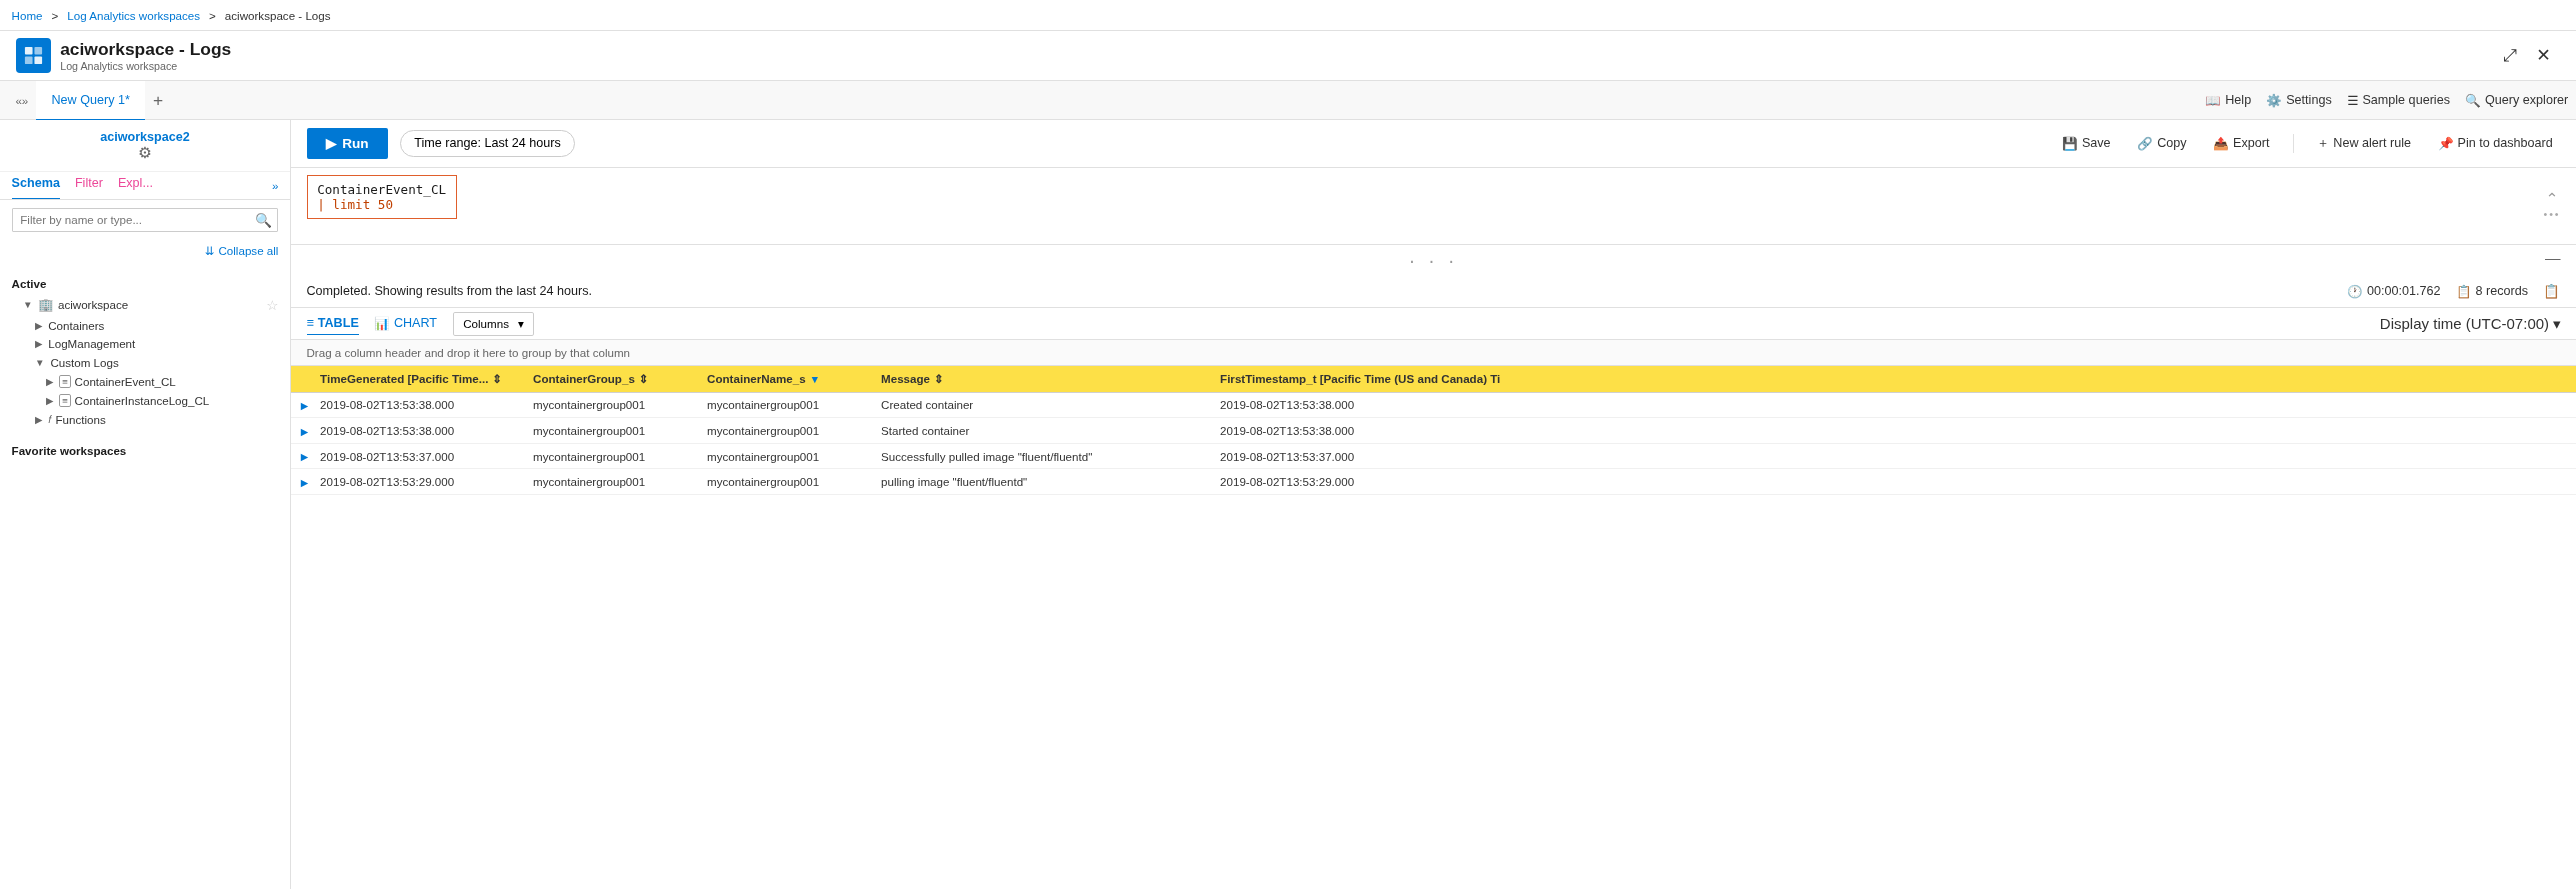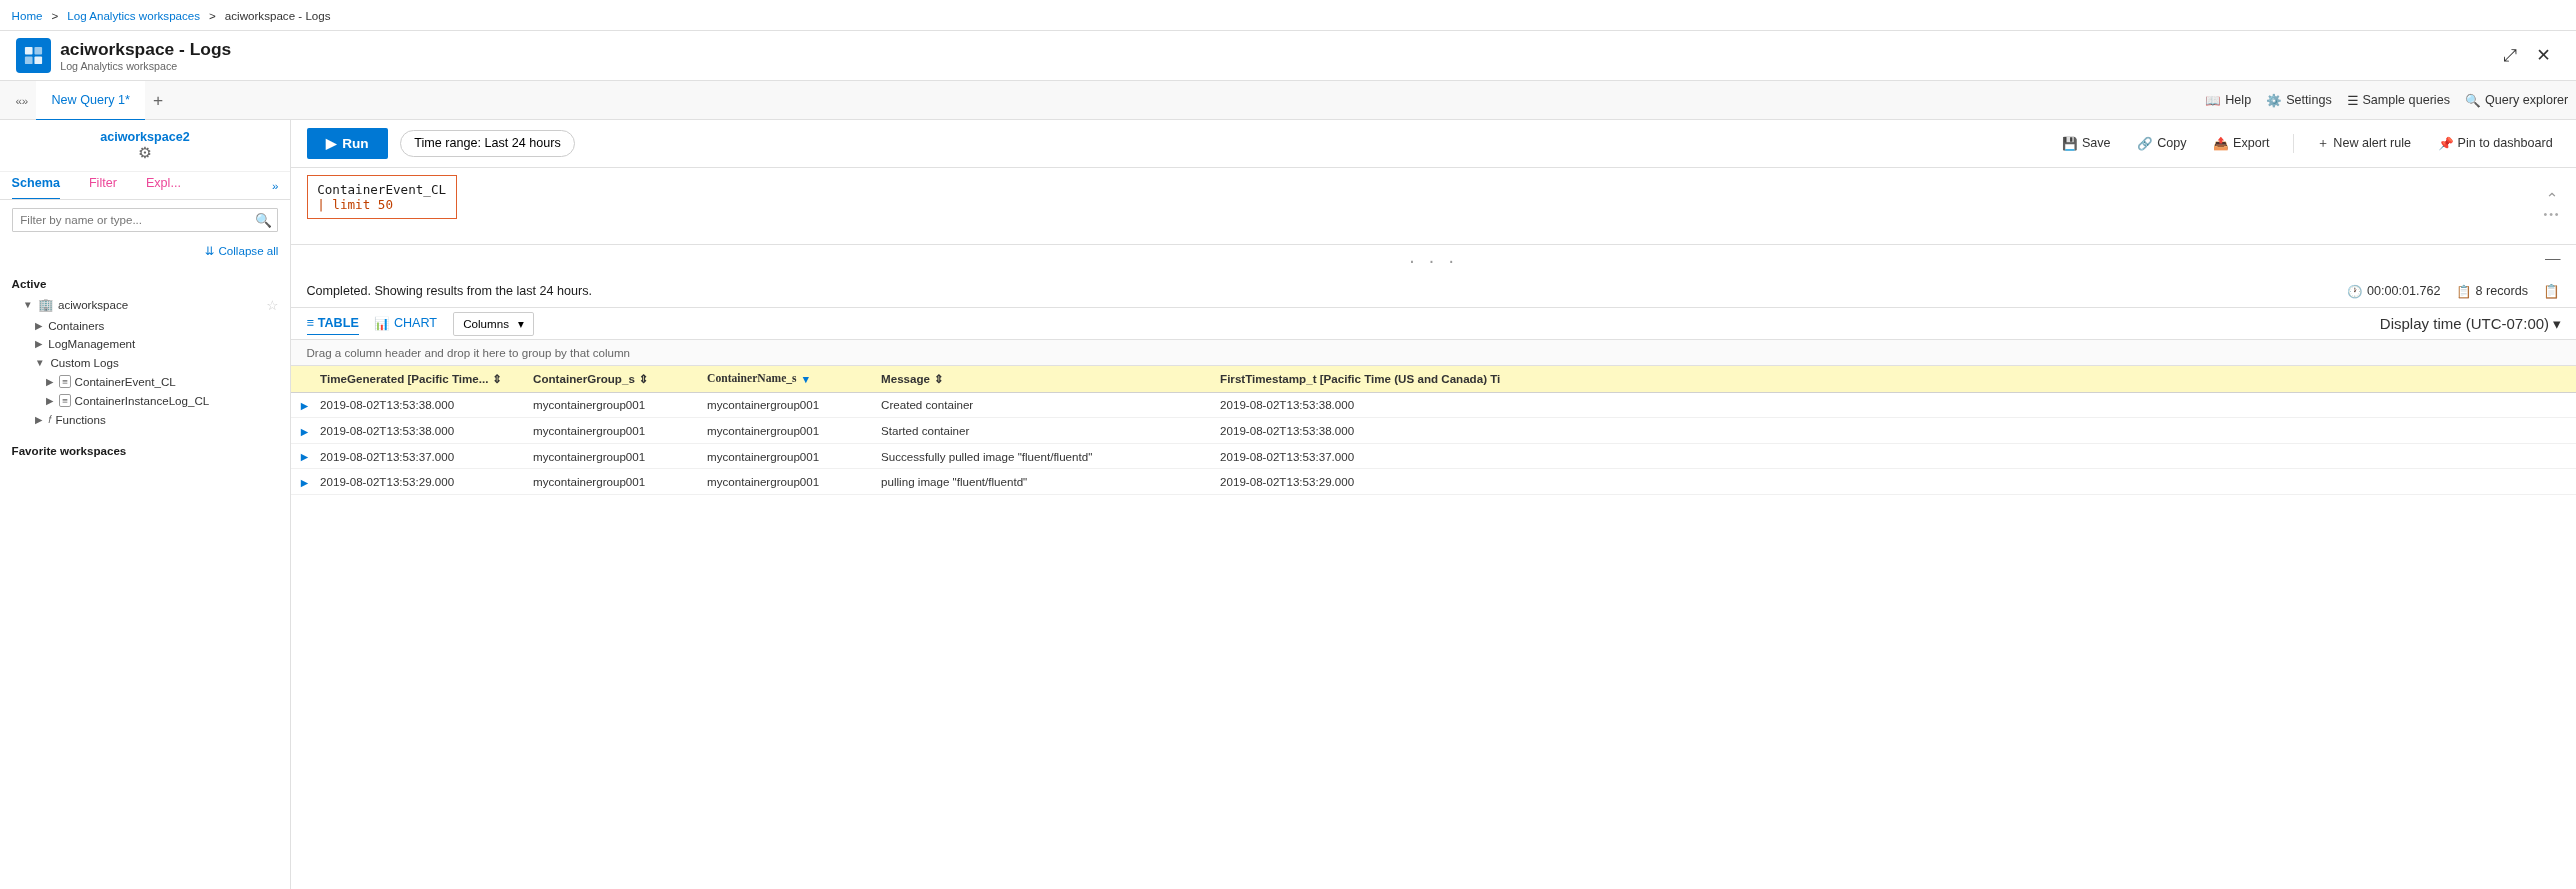--- a/index.html
+++ b/index.html
@@ -77,39 +77,39 @@
     .results-status-right { display: flex; align-items: center; gap: 15.5px; color: #333; font-size: 12.6px; }
     .status-item { display: flex; align-items: center; gap: 3.9px; }
     .results-tabs { padding: 3.9px 15.5px; display: flex; align-items: center; gap: 15.5px; border-bottom: 1px solid #e0e0e0; }
     .result-tab { background: none; border: none; cursor: pointer; font-size: 12.6px; color: #0078d4; padding: 3.9px 0; display: flex; align-items: center; gap: 3.9px; border-bottom: 1.9px solid transparent; }
     .result-tab.active { border-bottom: 1.9px solid #0078d4; font-weight: 600; }
     .columns-btn { border: 1px solid #ccc; background: white; padding: 3.9px 9.7px; font-size: 11.6px; cursor: pointer; display: flex; align-items: center; gap: 9px; border-radius: 1.9px; }
     .display-time { margin-left: auto; font-size: 15px; color: #333; display: flex; align-items: center; gap: 3.9px; }
     .drag-hint { padding: 5.8px 15.5px; font-size: 11.6px; color: #666; background: #fafafa; border-bottom: 1px solid #e0e0e0; }
     .table-container { overflow-x: auto; overflow-y: auto; flex: 1; }
     table { width: 100%; border-collapse: collapse; font-size: 11.6px; table-layout: fixed; }
-    thead th { background: #fef9c3; border-bottom: 1px solid #d0d0d0; padding: 5.8px 9.7px; text-align: left; font-weight: 600; white-space: nowrap; overflow: hidden; text-overflow: ellipsis; position: sticky; top: 0; cursor: pointer; user-select: none; }
+    thead th { background: #fde047; border-bottom: 1px solid #d0d0d0; padding: 5.8px 9.7px; text-align: left; font-weight: 600; white-space: nowrap; overflow: hidden; text-overflow: ellipsis; position: sticky; top: 0; cursor: pointer; user-select: none; }
     thead th .th-inner { display: flex; align-items: center; gap: 3.9px; }
     thead th .filter-icon { color: #0078d4; font-size: 10.7px; }
     tbody tr { border-bottom: 1px solid #f0f0f0; }
     tbody td { padding: 5.8px 9.7px; white-space: nowrap; overflow: hidden; text-overflow: ellipsis; vertical-align: middle; }
     tbody td:first-child { color: #666; font-size: 10.7px; width: 15.5px; }
     .row-expand { color: #0078d4; font-size: 9.7px; cursor: pointer; }
 
     
     ::-webkit-scrollbar { width: 7.7px; height: 7.7px; }
     ::-webkit-scrollbar-thumb { background: #c8c8c8; border-radius: 3.9px; }
     ::-webkit-scrollbar-track { background: #f1f1f1; }
 
     .top-right-icons { display: flex; align-items: center; gap: 0; }
     .window-btn { background: none; border: none; cursor: pointer; font-size: 17.4px; padding: 5.8px 9.7px; color: #333; }
 
     
     .sidebar-tab-row { display: flex; align-items: center; padding: 0 11.6px; border-bottom: 1px solid #e0e0e0; justify-content: space-between; }
-    .sidebar-tab-left { display: flex; gap: 29px; justify-content: center; }
+    .sidebar-tab-left { display: flex; gap: 15px; justify-content: center; }
   </style>
 </head>
 <body>
 
 <div class="top-bar">
   <div class="breadcrumb">
     <a>Home</a>
     <span>&gt;</span>
     <a>Log Analytics workspaces</a>
     <span>&gt;</span>
@@ -337,21 +337,21 @@
                   <span>TimeGenerated [Pacific Time...</span>
                   <span>⇕</span>
                 </div>
               </th>
               <th style="width:174px;">
                 <div class="th-inner">
                   <span>ContainerGroup_s</span>
                   <span>⇕</span>
                 </div>
               </th>
-              <th style="width:174px;font-family:Liberation Serif, serif;">
+              <th style="width:174px;">
                 <div class="th-inner">
                   <span>ContainerName_s</span>
                   <span class="filter-icon">▼</span>
                 </div>
               </th>
               <th style="width:339px;">
                 <div class="th-inner">
                   <span>Message</span>
                   <span>⇕</span>
                 </div>

